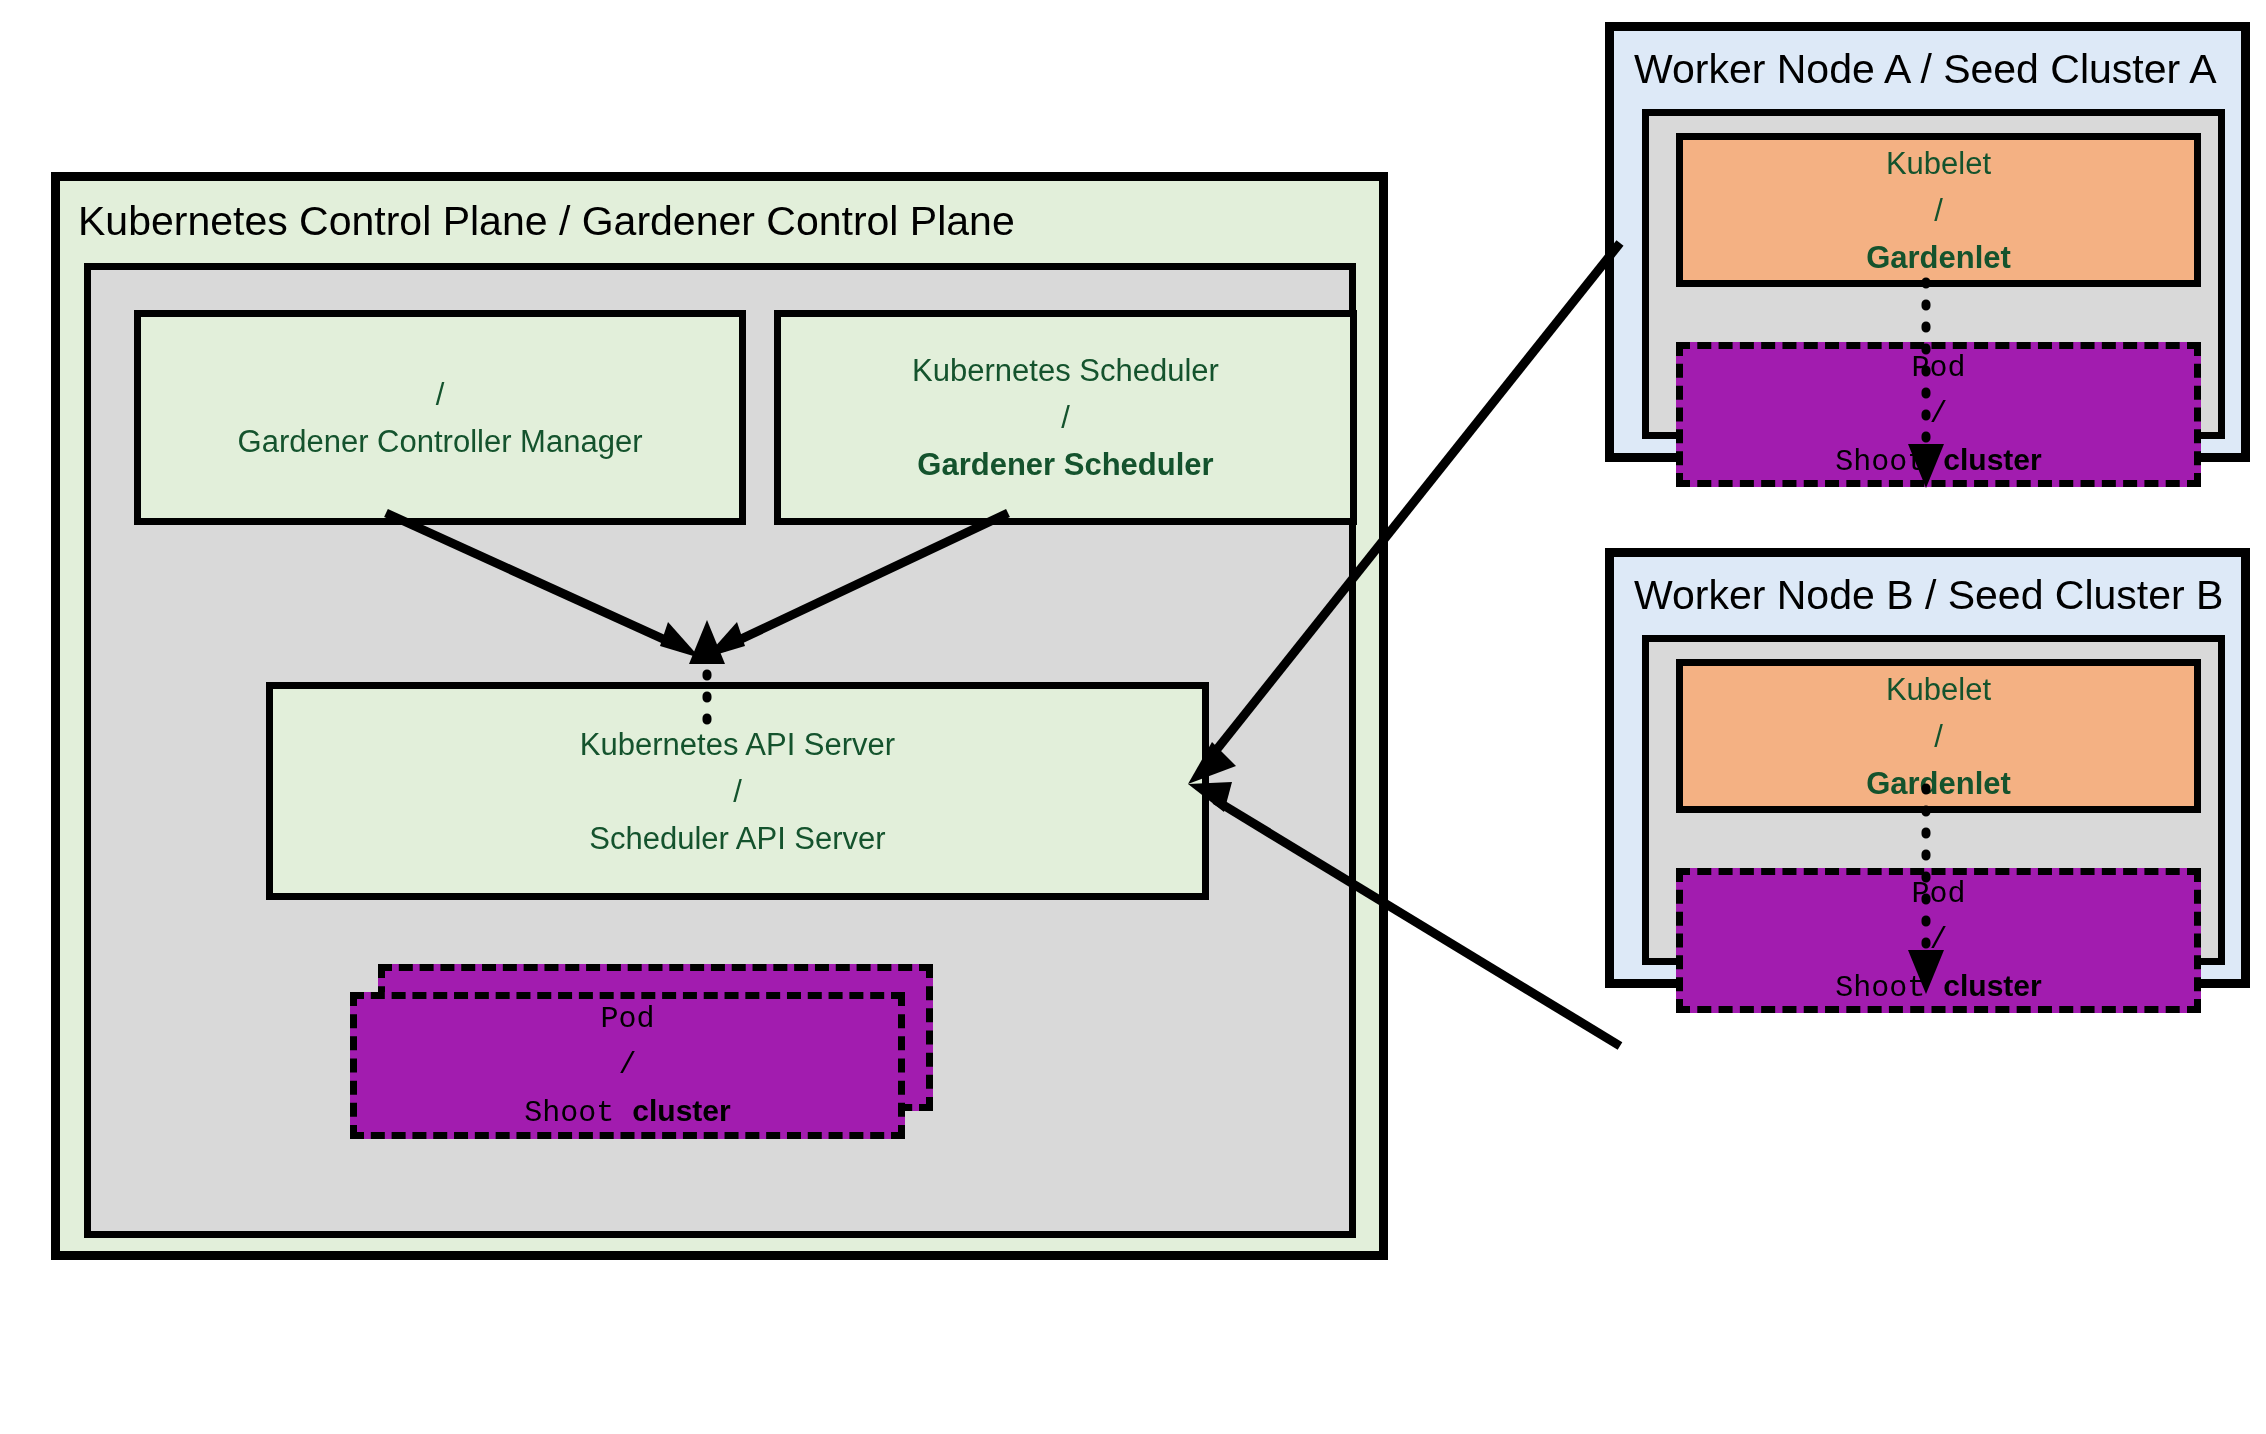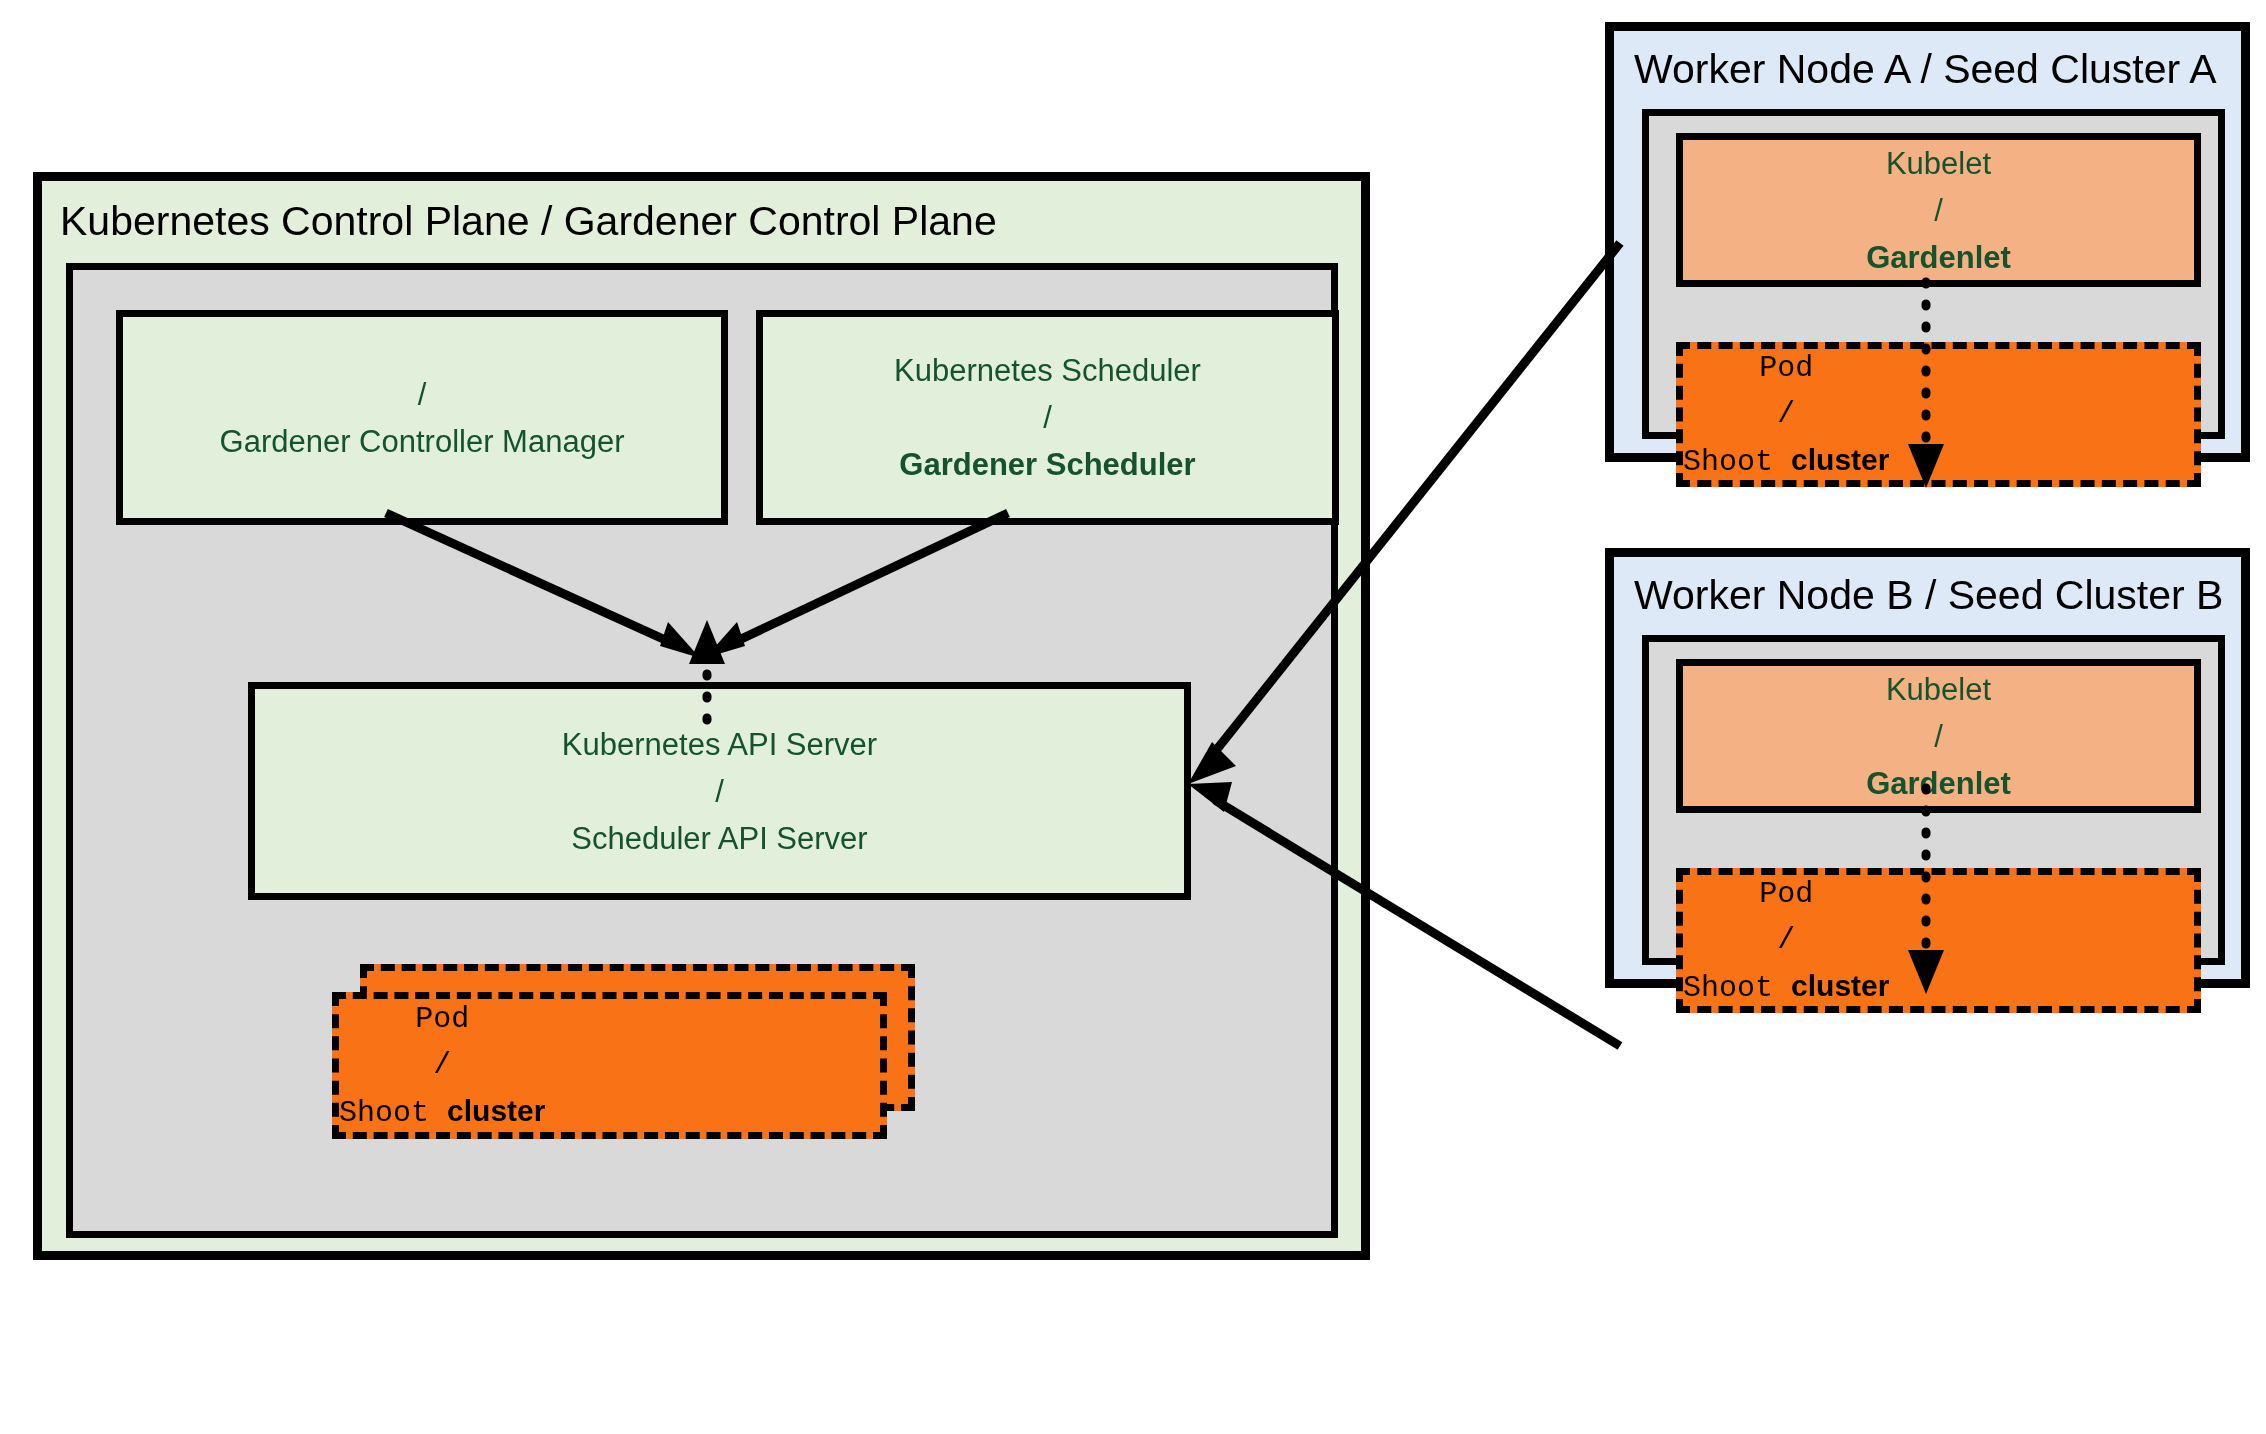--- a/index.html
+++ b/index.html
@@ -19,21 +19,21 @@
     position: absolute;
     left: 0; top: 0;
     width: 2266px;
     height: 1434px;
   }
 
   .abs { position: absolute; box-sizing: border-box; }
 
   
   #control-plane-outer {
-    left: 33px; top: 172px;
+    left: 51px; top: 172px;
     width: 1337px; height: 1088px;
     background: #e2efda;
     border: 9px solid #000000;
   }
   #control-plane-title {
     position: absolute;
     left: 18px; top: 14px;
     width: 1290px;
     font-size: 41px;
     line-height: 52px;
@@ -61,25 +61,25 @@
     color: #14532d;
   }
   .box-text .b { font-weight: bold; }
 
   #kcm-box   { left: 43px;  top: 40px;  width: 612px; height: 215px; }
   #ksched-box{ left: 683px; top: 40px;  width: 583px; height: 215px; }
   #kapi-box  { left: 175px; top: 412px; width: 943px; height: 218px; }
 
   
   .pod-box {
-    background: #f97316;
+    background: #a21caf;
     border: 7px dashed #000000;
     display: flex;
     align-items: center;
-    justify-content: flex-start;
+    justify-content: center;
     text-align: center;
   }
   .pod-text {
     font-family: "Liberation Mono", "DejaVu Sans Mono", monospace;
     font-size: 30px;
     line-height: 46px;
     color: #000000;
   }
   .pod-text .sans-b {
     font-family: "Liberation Sans", sans-serif;

